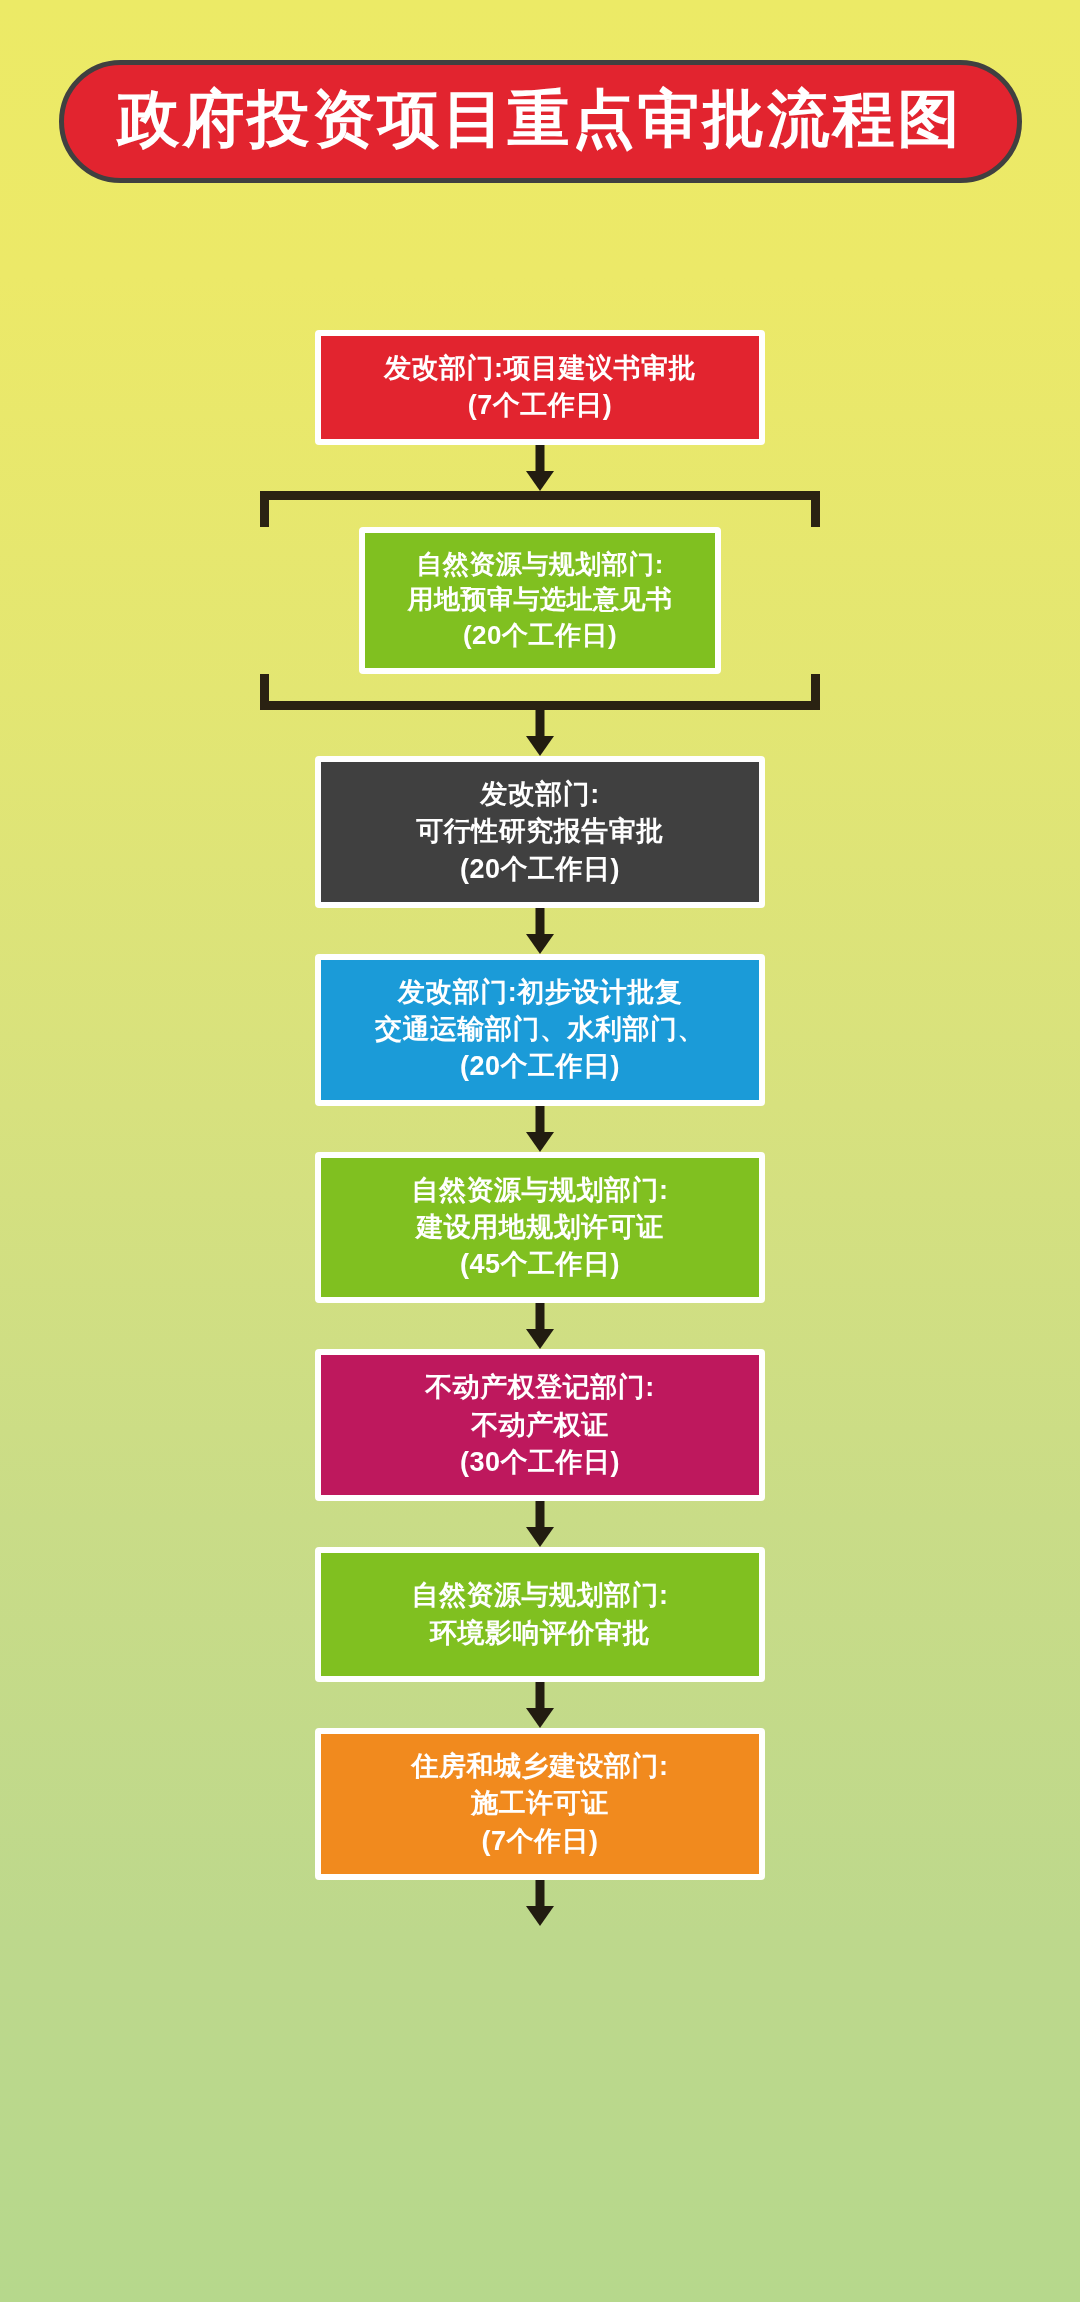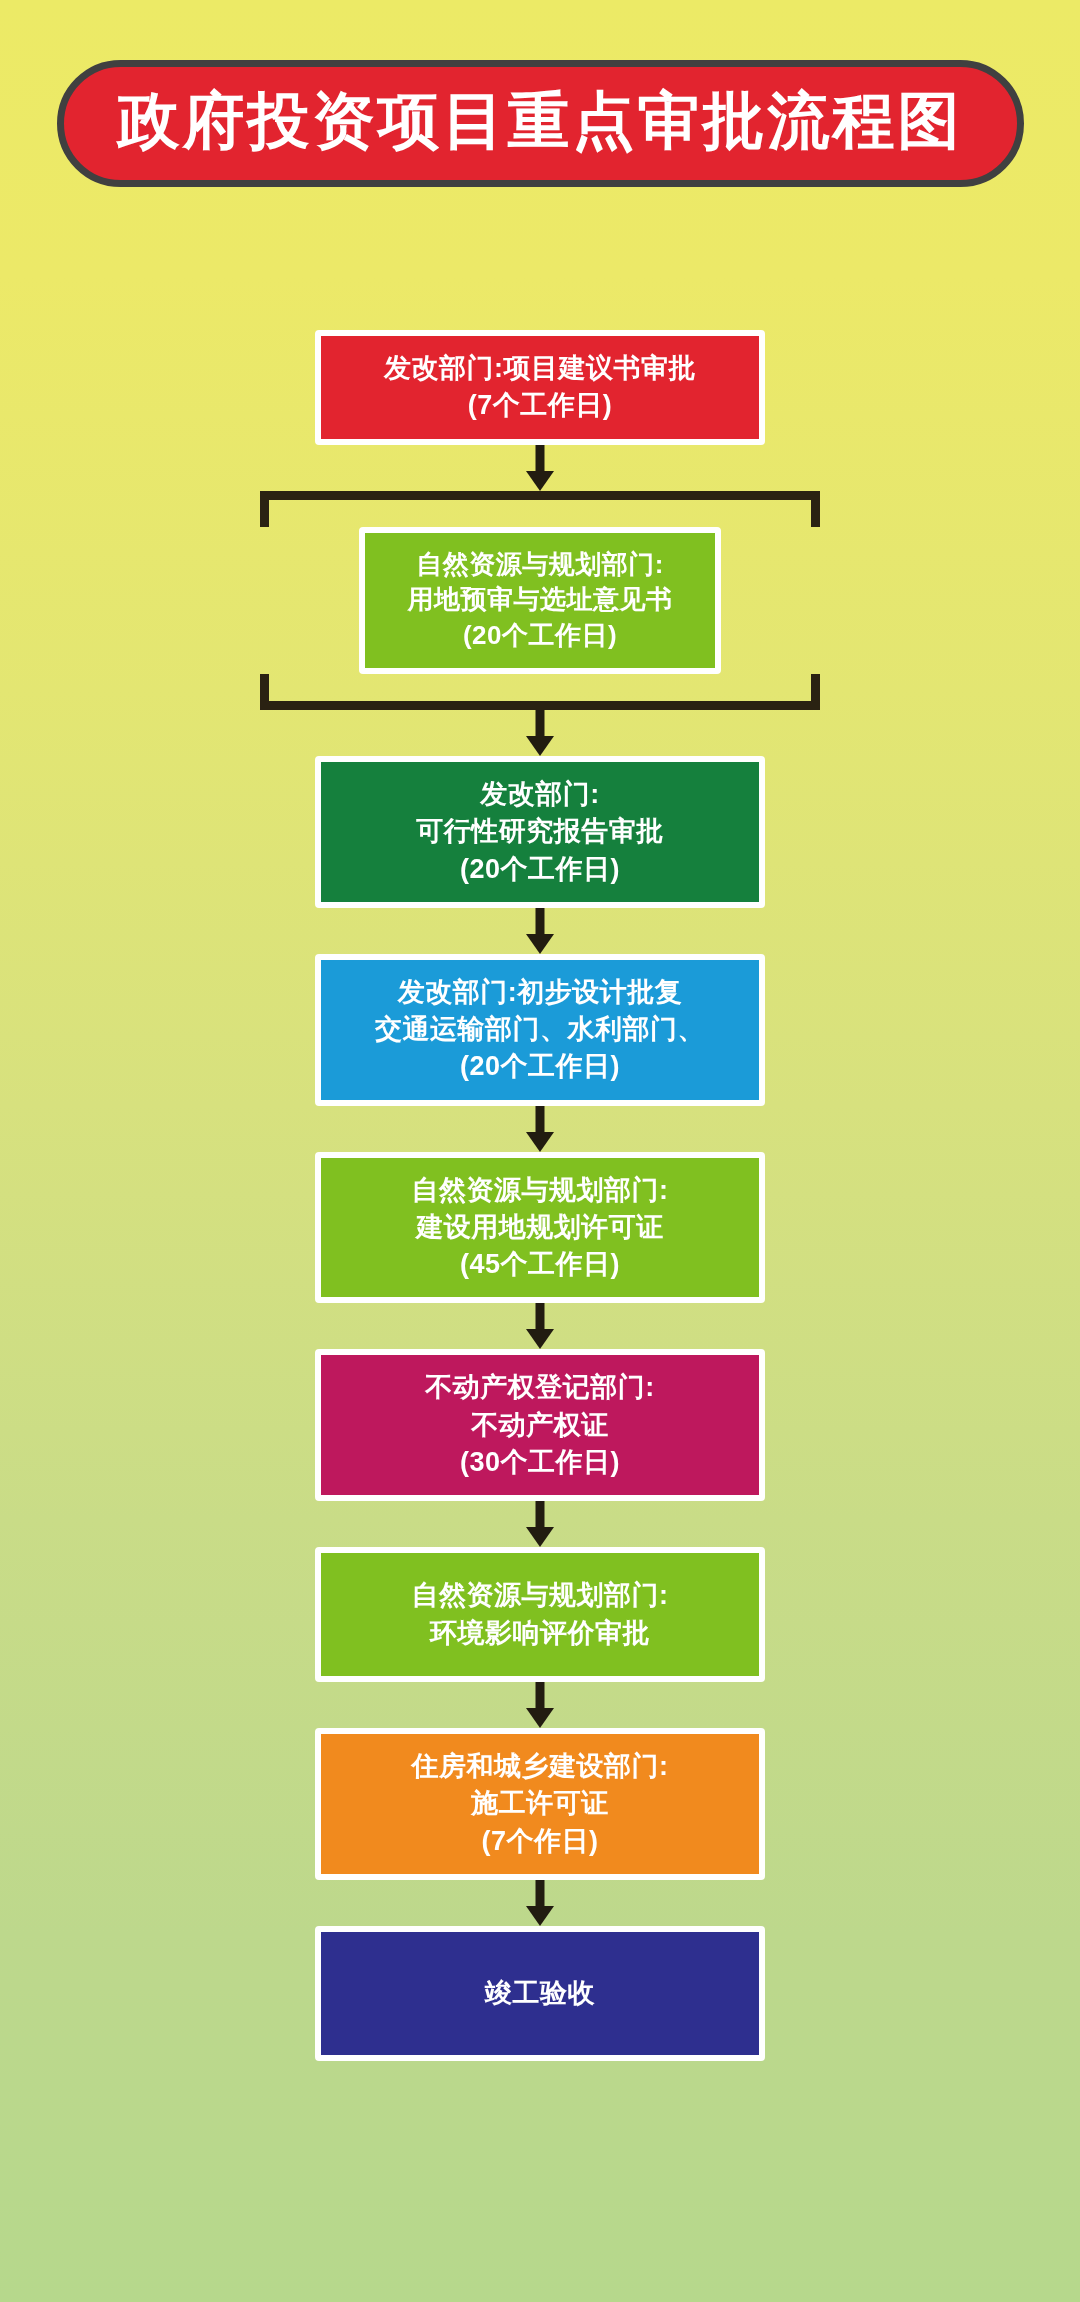--- a/index.html
+++ b/index.html
@@ -34,21 +34,21 @@
     position: absolute;
     top: 60px;
     left: 0;
     width: 1080px;
     display: flex;
     justify-content: center;
   }
 
   .title-pill {
     background: #e2242f;
-    border: 7px solid #404040;
+    border: 5px solid #404040;
     border-radius: 70px;
     padding: 18px 54px 24px 54px;
     min-width: 960px;
     text-align: center;
   }
 
   .title-text {
     color: #ffffff;
     font-size: 62px;
     font-weight: bold;
@@ -187,21 +187,21 @@
           <div class="line">自然资源与规划部门:</div>
           <div class="line">用地预审与选址意见书</div>
           <div class="line">(20个工作日)</div>
         </div>
       </div>
       <div class="bracket-bottom"></div>
     </div>
 
     <div class="arrow"></div>
 
-    <div class="node tall" style="background:#15803d">
+    <div class="node tall" style="background:#404040">
       <div class="line">发改部门:</div>
       <div class="line">可行性研究报告审批</div>
       <div class="line">(20个工作日)</div>
     </div>
 
     <div class="arrow"></div>
 
     <div class="node tall" style="background:#1b9bd8">
       <div class="line">发改部门:初步设计批复</div>
       <div class="line">交通运输部门、水利部门、</div>
@@ -234,18 +234,15 @@
     <div class="arrow"></div>
 
     <div class="node tall" style="background:#f18a1e">
       <div class="line">住房和城乡建设部门:</div>
       <div class="line">施工许可证</div>
       <div class="line">(7个作日)</div>
     </div>
 
     <div class="arrow"></div>
 
-    <div class="node tall" style="background:#2e2f8f">
-      <div class="line">竣工验收</div>
-    </div>
 
   </div>
 </div>
 
 </body></html>

